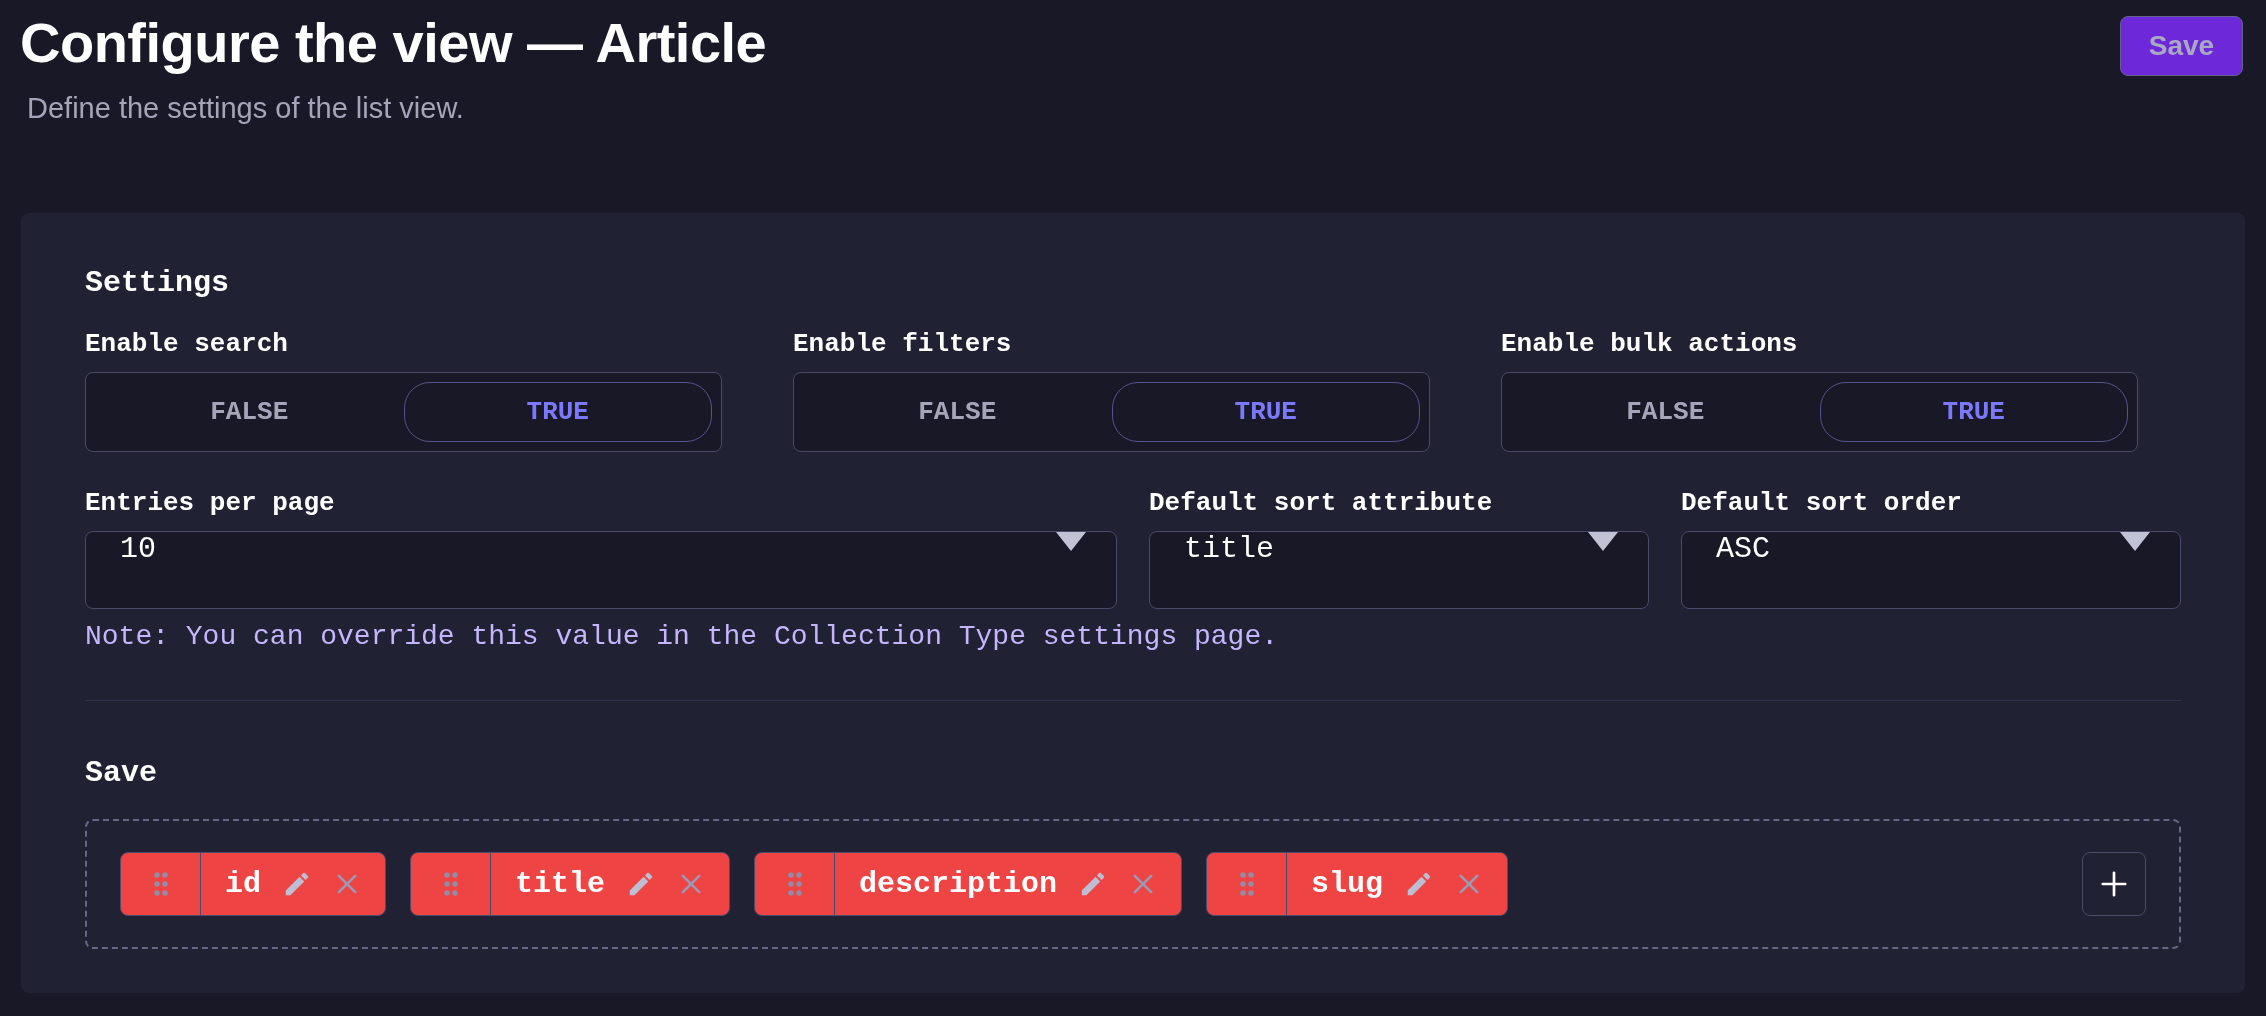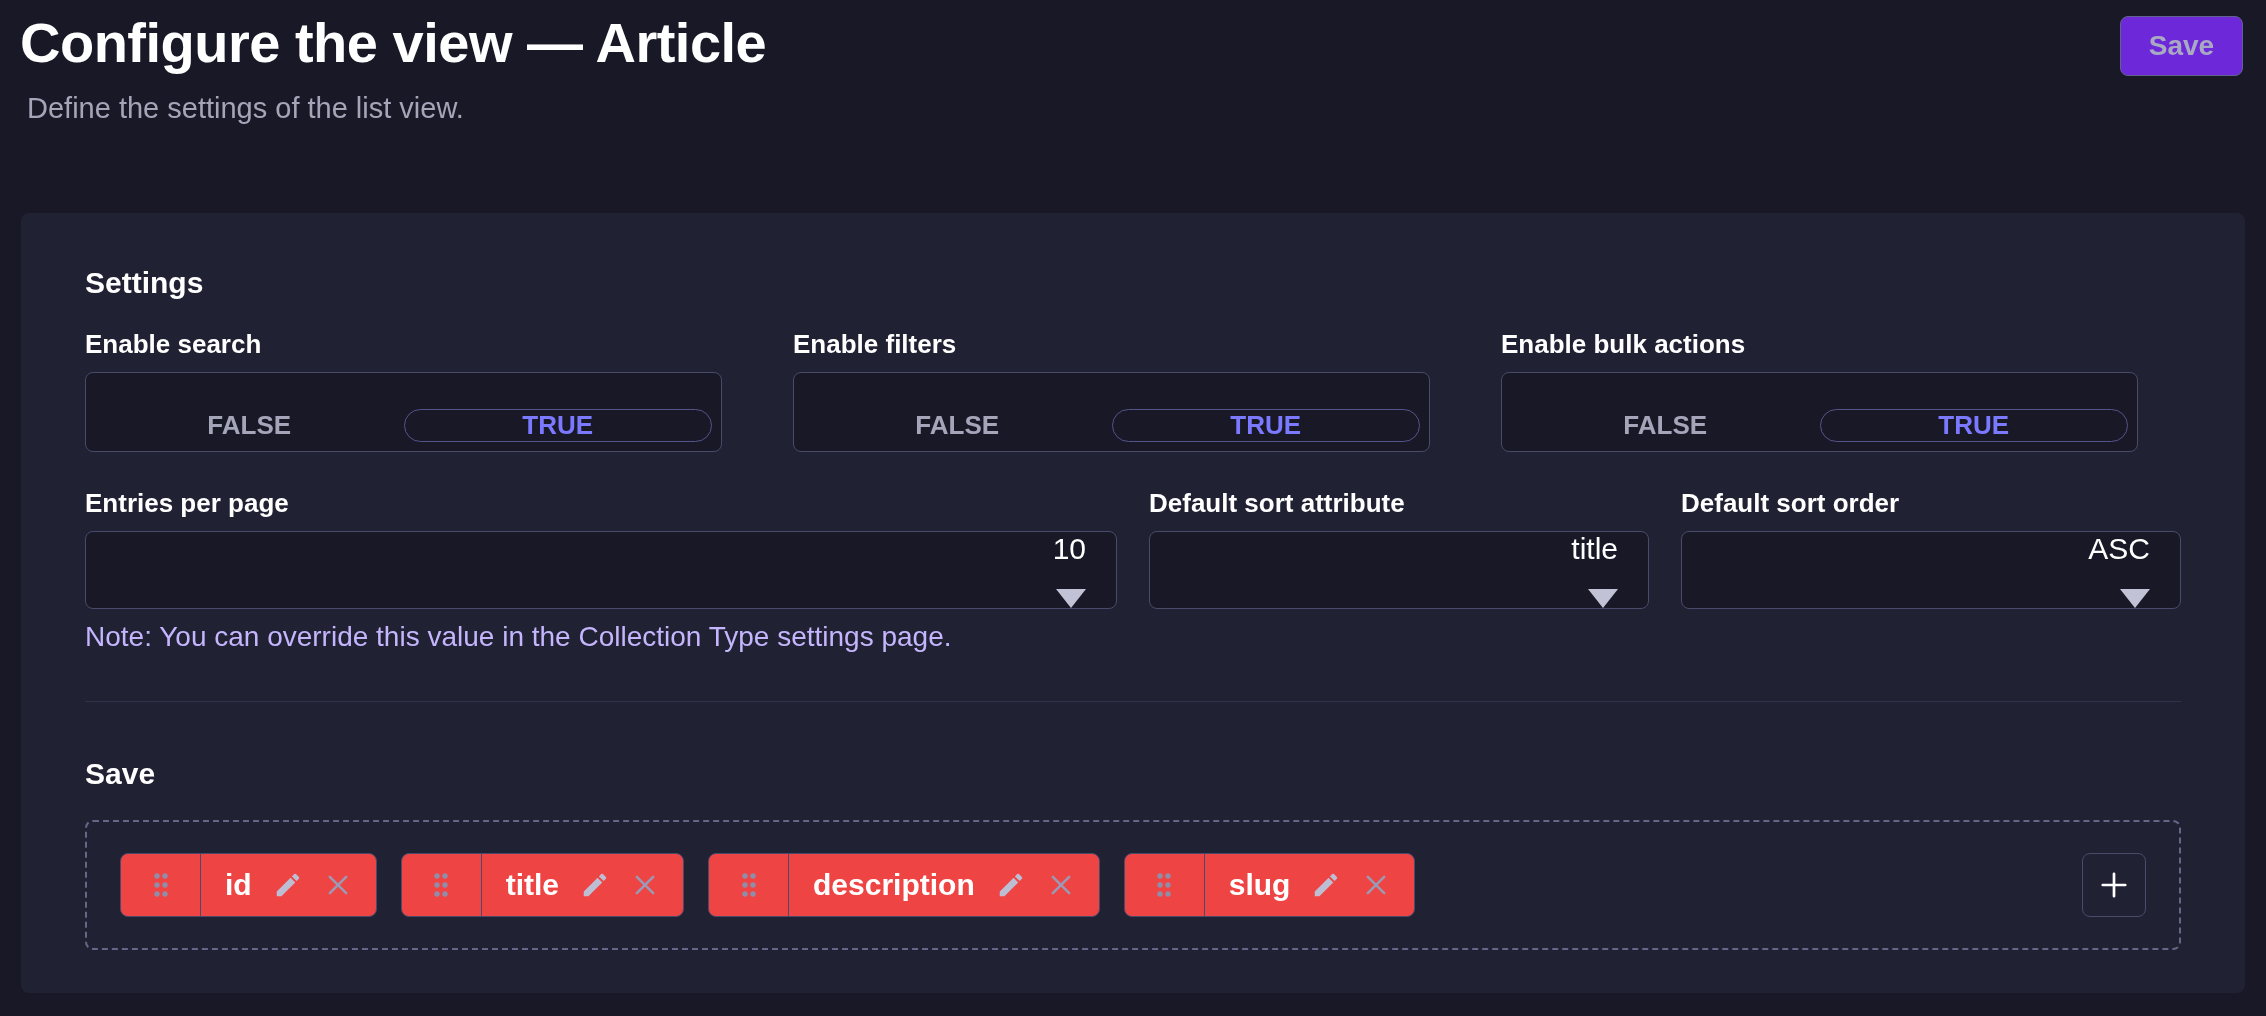--- a/index.html
+++ b/index.html
@@ -29,54 +29,54 @@
     color:#a9a9c4; font-size:28px; font-weight:600;
     display:flex; align-items:center; justify-content:center;
     font-family:inherit; cursor:default;
   }
 
   
   .card {
     position:absolute; left:21px; top:213px; width:2224px; height:780px;
     background:#212134; border-radius:8px;
     padding:52px 64px;
+    font-family:Liberation Mono, monospace;
   }
   .section-heading { font-size:30px; font-weight:600; color:#ffffff; line-height:36px; }
 
   
   .toggle-row { display:flex; gap:71px; margin-top:30px; }
   .toggle-field { width:637px; }
   .field-label {
     display:block; font-size:26px; font-weight:600; color:#ffffff;
     line-height:26px; margin-bottom:15px;
   }
   .toggle-box {
     height:80px; background:#181826;
     border:1px solid #4a4a6a; border-radius:8px;
-    display:flex; padding:9px;align-items:flex-end;
+    display:flex; padding:9px;
   }
   .toggle-opt {
     flex:1 1 0; display:flex; align-items:center; justify-content:center;
     font-size:26px; font-weight:600; color:#a5a5ba; border-radius:8px;
     border:1px solid transparent; cursor:pointer;
   }
   .toggle-opt.selected {
     border-color:#55548c; color:#7b79ff;border-radius:26px;
   }
 
   
   .select-row { display:flex; gap:32px; margin-top:38px; }
   .select-field.size-l { width:1032px; }
   .select-field.size-s { width:500px; }
   .select-box {
     height:78px; background:#181826;
     border:1px solid #4a4a6a; border-radius:8px;
-    display:flex; align-items:flex-end; padding:0 30px 0 34px;
+    display:flex; align-items:flex-start; padding:0 30px 0 34px;
     cursor:pointer;
-    flex-direction:column;
   }
   .select-value { font-size:30px; color:#ffffff; flex:1; }
   .caret-down {
     width:0; height:0;
     border-left:15px solid transparent; border-right:15px solid transparent;
     border-top:19px solid #c2c2d6;
   }
   .note { margin-top:12px; font-size:28px; color:#c4b5fd; }
 
   .divider { margin-top:48px; border-top:1px solid #32324d; height:0; }

